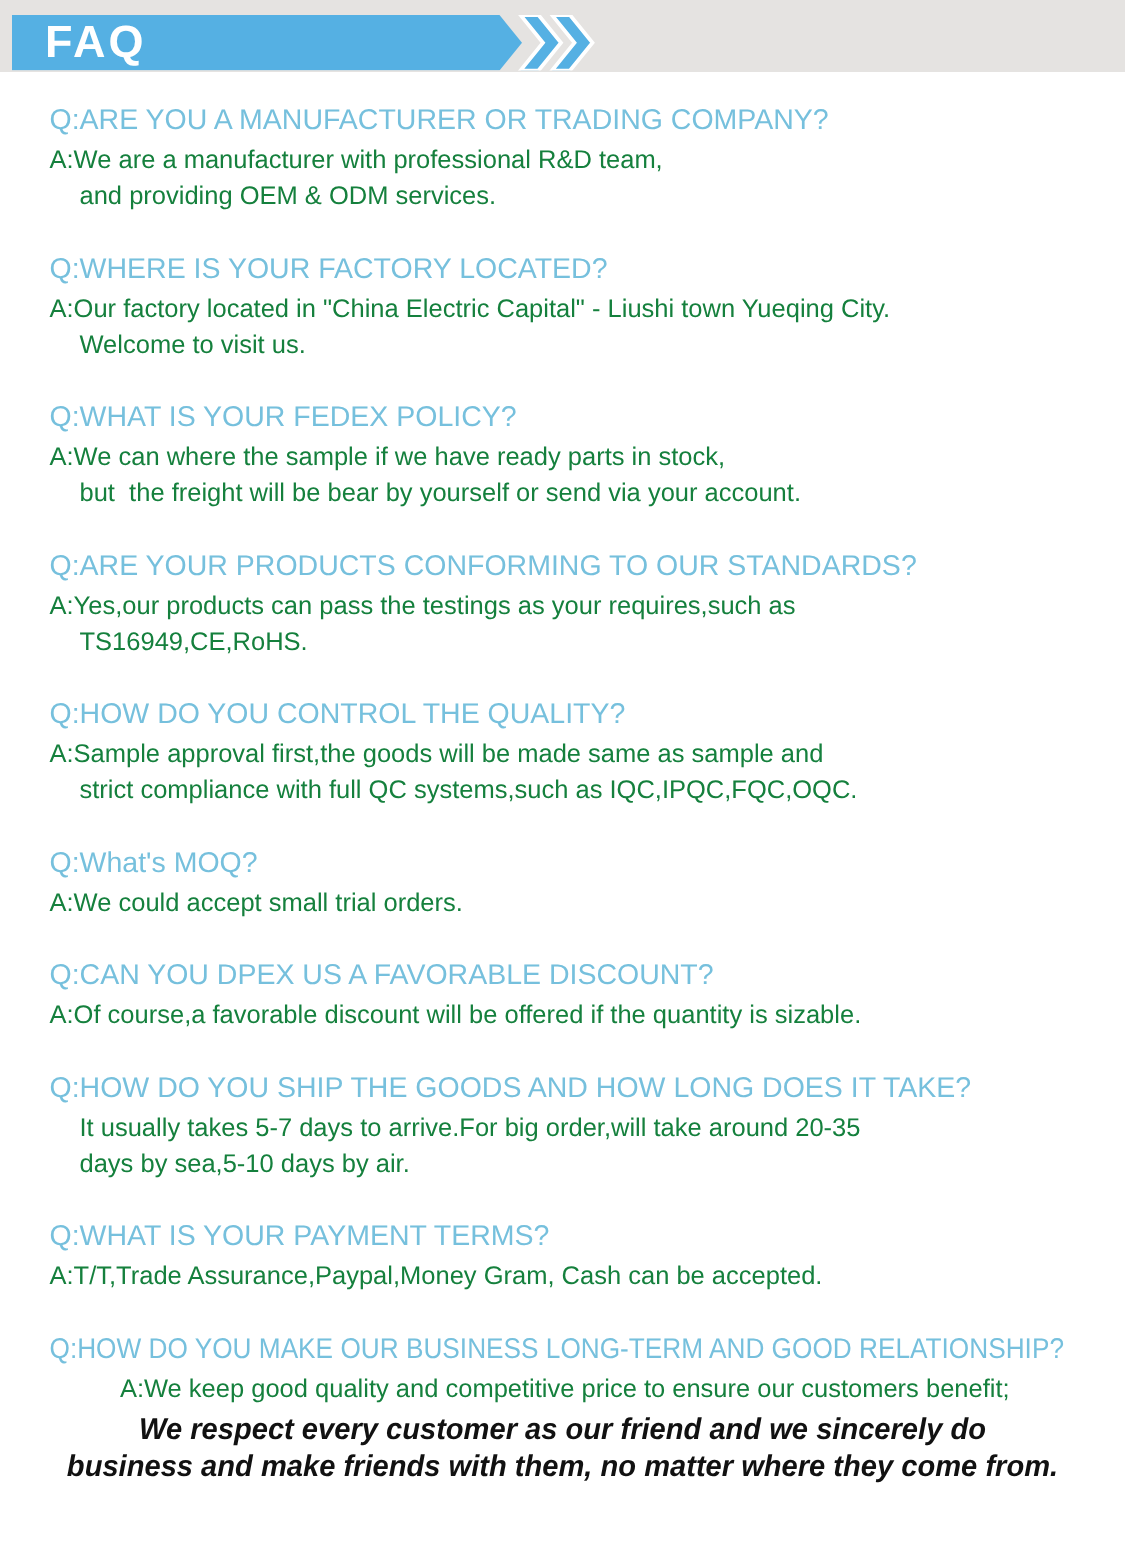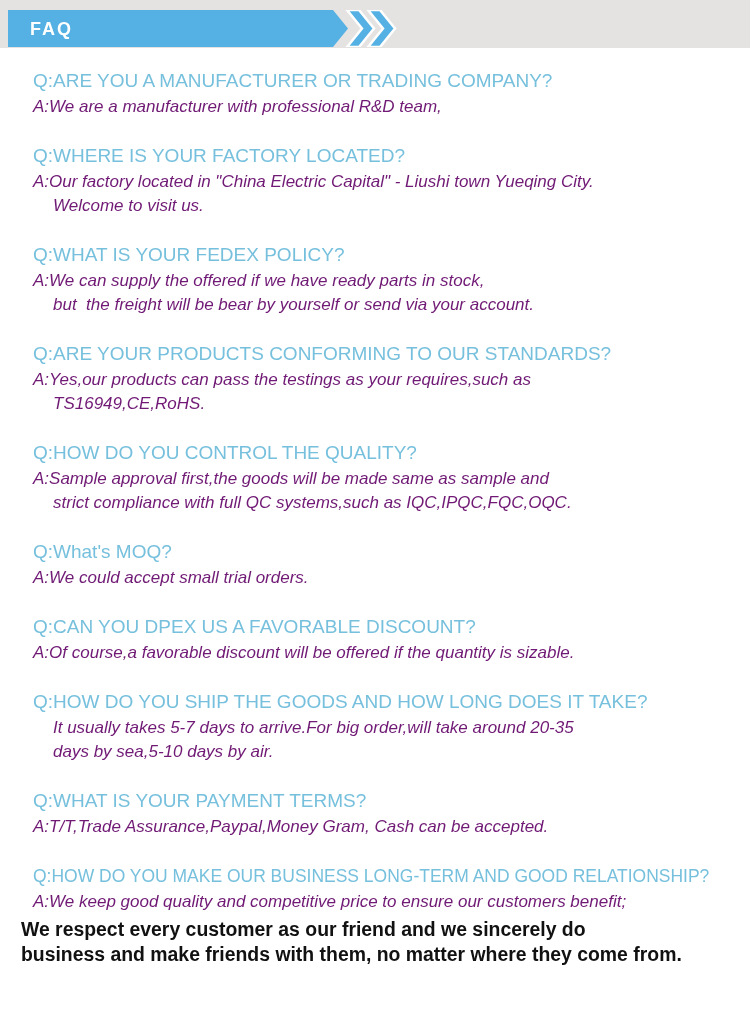--- a/index.html
+++ b/index.html
@@ -20,61 +20,61 @@
   .banner {
     position: absolute;
     left: 8px; top: 10px;
     width: 340px; height: 37px;
     background: #55b0e3;
     clip-path: polygon(0 0, calc(100% - 15px) 0, 100% 50%, calc(100% - 15px) 100%, 0 100%);
     display: flex; align-items: center;
   }
   .banner-title {
     color: #ffffff;
-    font-size: 18px;
+    font-size: 30px;
     font-weight: bold;
     letter-spacing: 2px;
     padding-left: 22px;
     line-height: 1;
   }
   .chevrons {
     position: absolute;
     left: 342px; top: 10px;
     width: 58px; height: 37px;
   }
   
   .content {
     padding: 22px 30px 0 33px;
   }
   .item { margin-bottom: 26px; }
-  .item:last-child { margin-bottom: 3px; }
+  .item:last-child { margin-bottom: 3px; text-align: center; }
   .q {
     color: #76c0dd;
     font-size: 19px;
     line-height: 21px;
     margin-bottom: 4px;
     white-space: nowrap;
   }
   .item:last-child .q {
     transform: scaleX(0.92);
     transform-origin: left center;
   }
   .a-line {
-    color: #701a75;
+    color: #15803d;
     font-size: 17px;
     line-height: 24px;
     white-space: pre-wrap;
-    font-style: italic;
   }
   .a-line.cont { padding-left: 20px; }
   
   .footer {
     margin-top: 0;
-    text-align: left;
+    text-align: center;
     padding: 0 10px;
+    font-style: italic;
   }
   .footer-line {
     color: #111111;
     font-size: 20px;
     font-weight: bold;
     line-height: 25px;
     transform: scaleX(0.97);
     transform-origin: center;
     white-space: nowrap;
   }
@@ -90,35 +90,36 @@
     <path d="M5,0 L17,0 L32,18.5 L17,37 L5,37 L20,18.5 Z" fill="#55b0e3" stroke="#ffffff" stroke-width="2.5"></path>
     <path d="M26,0 L38,0 L53,18.5 L38,37 L26,37 L41,18.5 Z" fill="#55b0e3" stroke="#ffffff" stroke-width="2.5"></path>
   </svg>
 </div>
 
 <div class="content">
   <div class="item">
     <div class="q">Q:ARE YOU A MANUFACTURER OR TRADING COMPANY?</div>
     <div class="a">
         <div class="a-line">A:We are a manufacturer with professional R&amp;D team,</div>
+        <div class="a-line cont">and providing OEM &amp; ODM services.</div>
       </div>
   </div>
 
   <div class="item">
     <div class="q">Q:WHERE IS YOUR FACTORY LOCATED?</div>
     <div class="a">
         <div class="a-line">A:Our factory located in "China Electric Capital" - Liushi town Yueqing City.</div>
         <div class="a-line cont">Welcome to visit us.</div>
       </div>
   </div>
 
   <div class="item">
     <div class="q">Q:WHAT IS YOUR FEDEX POLICY?</div>
     <div class="a">
-        <div class="a-line">A:We can supply the offered if we have ready parts in stock,</div>
+        <div class="a-line">A:We can where the sample if we have ready parts in stock,</div>
         <div class="a-line cont">but  the freight will be bear by yourself or send via your account.</div>
       </div>
   </div>
 
   <div class="item">
     <div class="q">Q:ARE YOUR PRODUCTS CONFORMING TO OUR STANDARDS?</div>
     <div class="a">
         <div class="a-line">A:Yes,our products can pass the testings as your requires,such as</div>
         <div class="a-line cont">TS16949,CE,RoHS.</div>
       </div>

